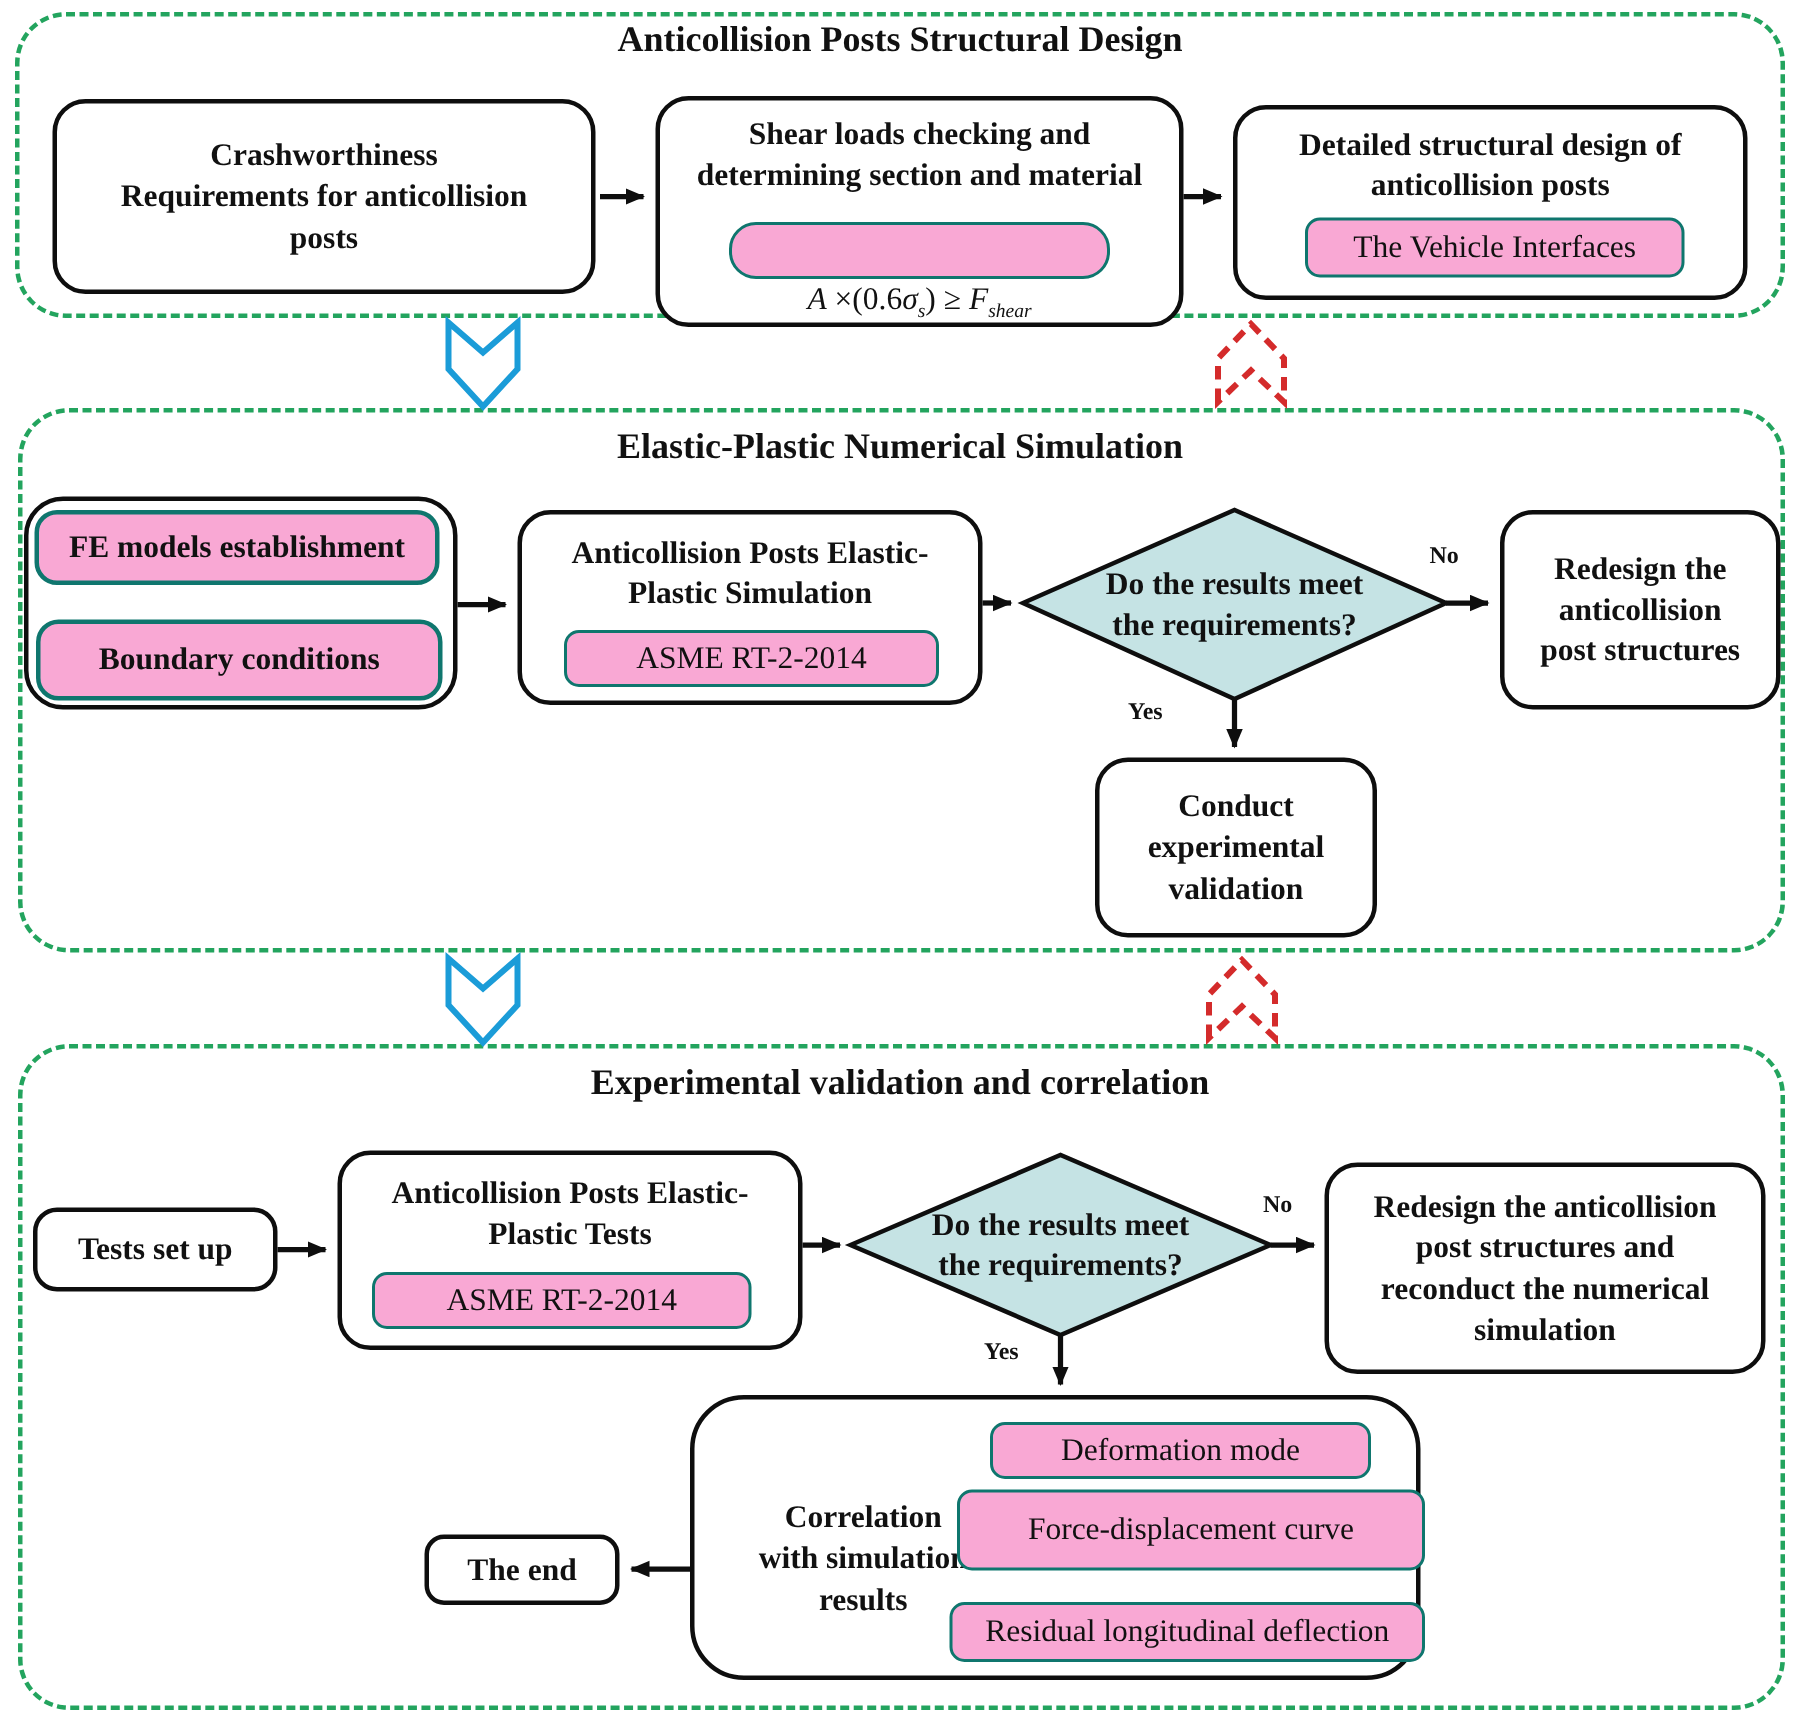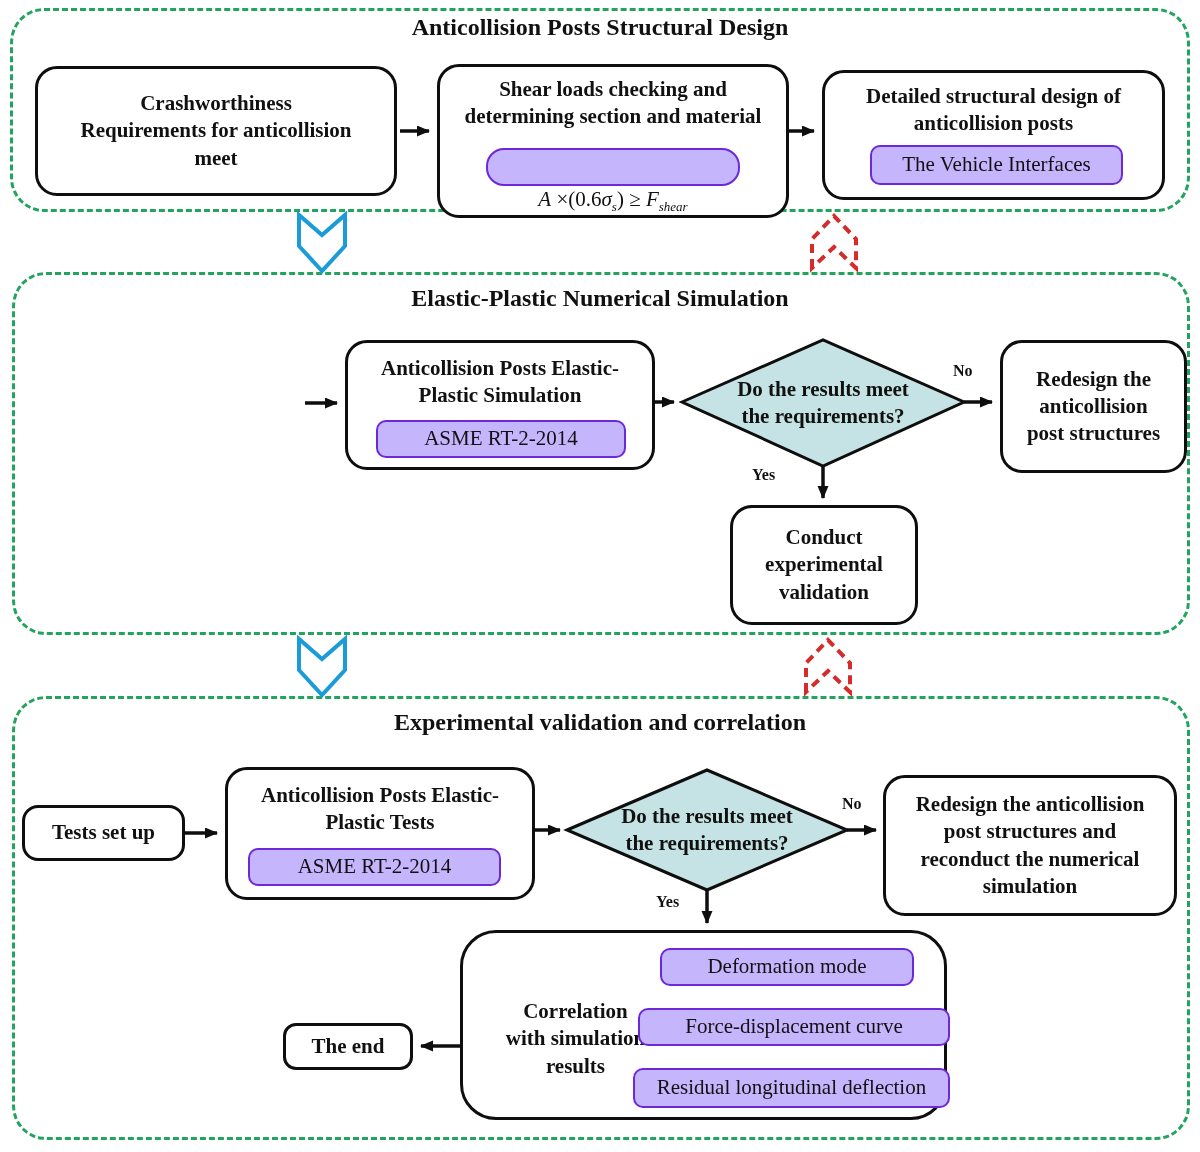--- a/index.html
+++ b/index.html
@@ -9,21 +9,21 @@
 
   .section { position:absolute; border:3.5px dashed #23a45e; border-radius:34px; background:transparent; }
   .sec-title { position:absolute; left:0; right:0; text-align:center; font-weight:bold; font-size:24px; white-space:pre-line; }
 
   .node { position:absolute; background:#fff; border:3.5px solid #0e0e0e; border-radius:22px;
           display:flex; align-items:center; justify-content:center; text-align:center;
           font-weight:bold; font-size:21px; line-height:1.3; white-space:pre-line; }
   .node.top-align { align-items:flex-start; }
   .nlabel { width:100%; text-align:center; white-space:pre-line; }
 
-  .subbox { position:absolute; background:#c4b5fd; border:2px solid #6d28d9; border-radius:10px;
+  .subbox { position:absolute; background:#f9a8d4; border:2px solid #0f766e; border-radius:10px;
             display:flex; align-items:center; justify-content:center; text-align:center;
             font-weight:normal; font-size:21px; white-space:pre-line; }
   .subbox.bold { font-weight:bold; border-width:3px; border-radius:15px; }
 
   .formula { display:block; line-height:33px; font-size:21px;border-radius:18px; }
   .formula .it { font-style:italic; }
   .formula sub { font-style:italic; font-size:0.62em; }
 
   .dtext { position:absolute; display:flex; align-items:center; justify-content:center;
            text-align:center; font-weight:bold; font-size:21px; line-height:1.3; white-space:pre-line; }
@@ -67,38 +67,42 @@
     <polygon points="806,692 806,663 828,640 850,663 850,692 828,671" fill="none" stroke="#d42b2b" stroke-width="4" stroke-dasharray="9,6"></polygon>
 
     <polygon points="682,402 823,340 964,402 823,466" fill="#c5e3e4" stroke="#0e0e0e" stroke-width="3"></polygon>
     <polygon points="567,830 707,770 847,830 707,890" fill="#c5e3e4" stroke="#0e0e0e" stroke-width="3"></polygon>
   </svg>
 
   <div class="sec-title" style="top:14px;">Anticollision Posts Structural Design</div>
 
   <div class="node" style="left:35px; top:66px; width:362px; height:130px;">Crashworthiness
 Requirements for anticollision
-meet</div>
+posts</div>
 
   <div class="node top-align" style="left:437px; top:64px; width:352px; height:154px;">
     <div class="nlabel" style="padding-top:9px;">Shear loads checking and
 determining section and material</div>
     <div class="subbox formula" style="left:46px; top:81px; width:254px; height:38px;">
       <span class="it">A</span><span> ×(0.6</span><span class="it">σ</span><sub>s</sub><span>) ≥ </span><span class="it">F</span><sub>shear</sub>
     </div>
   </div>
 
   <div class="node top-align" style="left:822px; top:70px; width:343px; height:130px;">
     <div class="nlabel" style="padding-top:10px;">Detailed structural design of
 anticollision posts</div>
     <div class="subbox" style="left:45px; top:72px; width:253px; height:40px;">The Vehicle Interfaces</div>
   </div>
 
   <div class="sec-title" style="top:285px;">Elastic-Plastic Numerical Simulation</div>
 
+  <div class="node" style="left:16px; top:331px; width:289px; height:142px; border-radius:26px;">
+    <div class="subbox bold" style="left:4px; top:6px; width:270px; height:50px;">FE models establishment</div>
+    <div class="subbox bold" style="left:5px; top:79px; width:271px; height:54px;">Boundary conditions</div>
+  </div>
 
   <div class="node top-align" style="left:345px; top:340px; width:310px; height:130px;">
     <div class="nlabel" style="padding-top:12px;">Anticollision Posts Elastic-
 Plastic Simulation</div>
     <div class="subbox" style="left:28px; top:77px; width:250px; height:38px;">ASME RT-2-2014</div>
   </div>
 
   <div class="dtext" style="left:695px; top:360px; width:256px; height:86px;">Do the results meet
 the requirements?</div>
   <div class="lbl" style="left:953px; top:362px;">No</div>
@@ -130,19 +134,19 @@
   <div class="node" style="left:883px; top:775px; width:294px; height:141px;">Redesign the anticollision
 post structures and
 reconduct the numerical
 simulation</div>
 
   <div class="node" style="left:460px; top:930px; width:487px; height:190px; border-radius:36px;">
     <div class="dtext" style="left:10px; top:51px; width:205px; height:110px;">Correlation
 with simulation
 results</div>
     <div class="subbox" style="left:197px; top:15px; width:254px; height:38px;">Deformation mode</div>
-    <div class="subbox" style="left:175px; top:75px; width:312px; height:38px;">Force-displacement curve</div>
+    <div class="subbox" style="left:175px; top:60px; width:312px; height:54px;">Force-displacement curve</div>
     <div class="subbox" style="left:170px; top:135px; width:317px; height:40px;">Residual longitudinal deflection</div>
   </div>
 
   <div class="node" style="left:283px; top:1023px; width:130px; height:47px; border-radius:13px;">The end</div>
 
 </div>
 
 </body></html>

